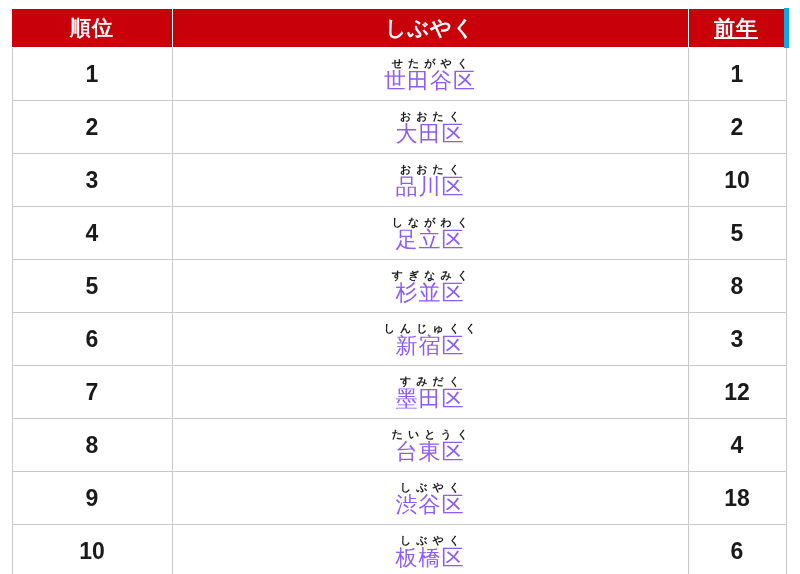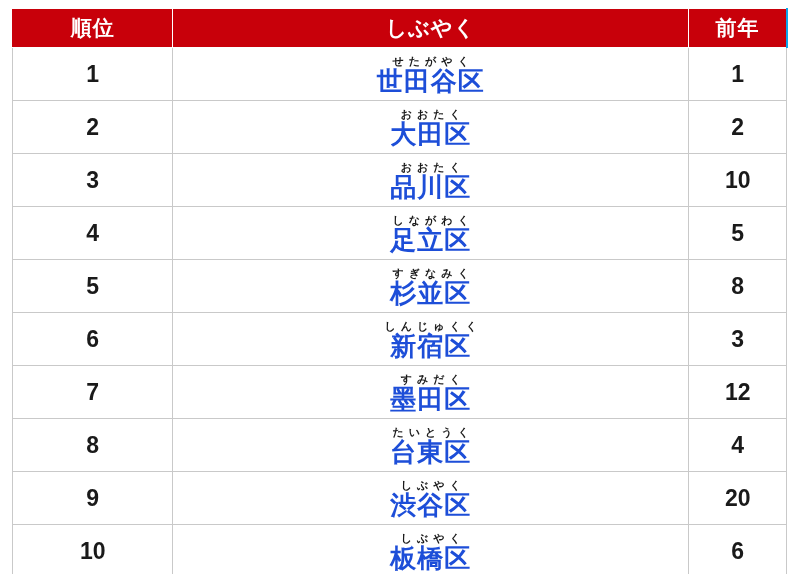--- a/index.html
+++ b/index.html
@@ -38,21 +38,21 @@
     color: #ffffff;
     font-size: 21px;
     font-weight: bold;
     text-align: center;
     height: 38px;
     padding: 0;
     border: 1px solid #ffffff;
     letter-spacing: 1px;
   }
   table.ranking th.th-rank { border-left: 1px solid #c8000a; }
-  table.ranking th.th-prev { border-right: 2px solid #0ea5e9; }
+  table.ranking th.th-prev { border-right: 5px solid #0ea5e9; text-decoration: underline; }
 
   table.ranking td {
     border: 1px solid #c9c9c9;
     padding: 0;
     height: 52px;
     vertical-align: middle;
     text-align: center;
     background: #ffffff;
   }
 
@@ -88,23 +88,23 @@
     font-size: 11px;
     font-weight: bold;
     color: #1a1a1a;
     letter-spacing: 5px;
     text-indent: 5px;
     display: block;
     margin-bottom: 1px;
   }
 
   .city-name {
-    font-size: 26px;
-    font-weight: bold;
-    color: #1d4ed8;
+    font-size: 22px;
+    font-weight: normal;
+    color: #8b5cf6;
     letter-spacing: 1px;
     display: block;
   }
 </style>
 </head>
 <body>
 
 <div class="table-wrap">
   <table class="ranking">
     <colgroup>
@@ -201,21 +201,21 @@
         <td class="prev-cell">4</td>
       </tr>
       <tr>
         <td class="rank-cell">9</td>
         <td class="city-cell">
           <span class="city-inner">
             <span class="furigana">しぶやく</span>
             <span class="city-name">渋谷区</span>
           </span>
         </td>
-        <td class="prev-cell">20</td>
+        <td class="prev-cell">18</td>
       </tr>
       <tr>
         <td class="rank-cell">10</td>
         <td class="city-cell">
           <span class="city-inner">
             <span class="furigana">しぶやく</span>
             <span class="city-name">板橋区</span>
           </span>
         </td>
         <td class="prev-cell">6</td>

